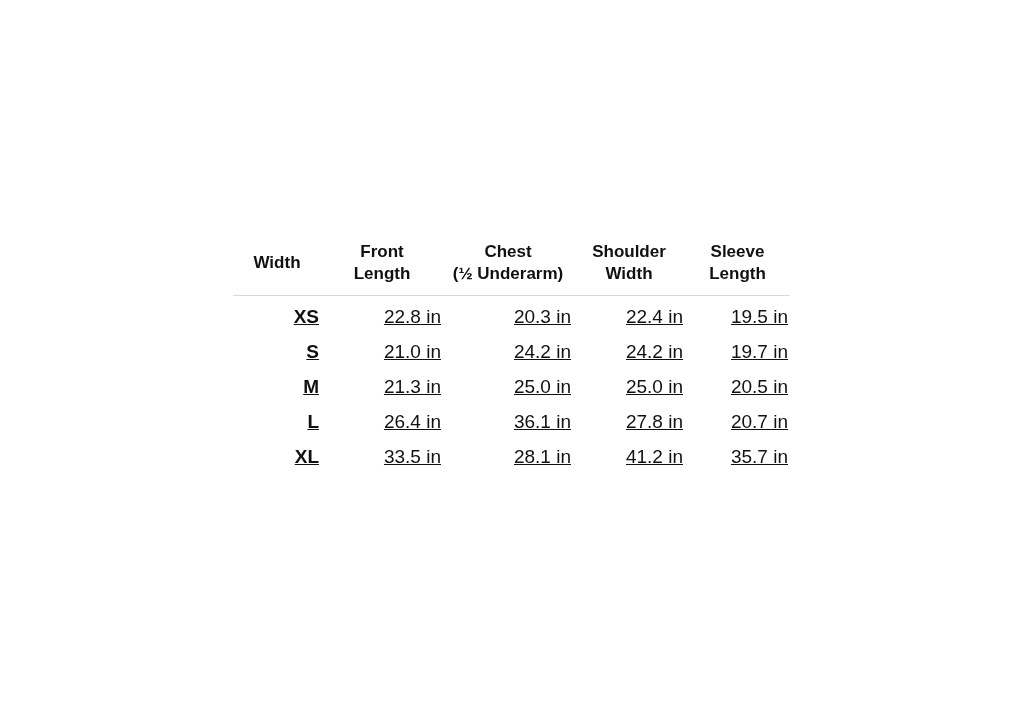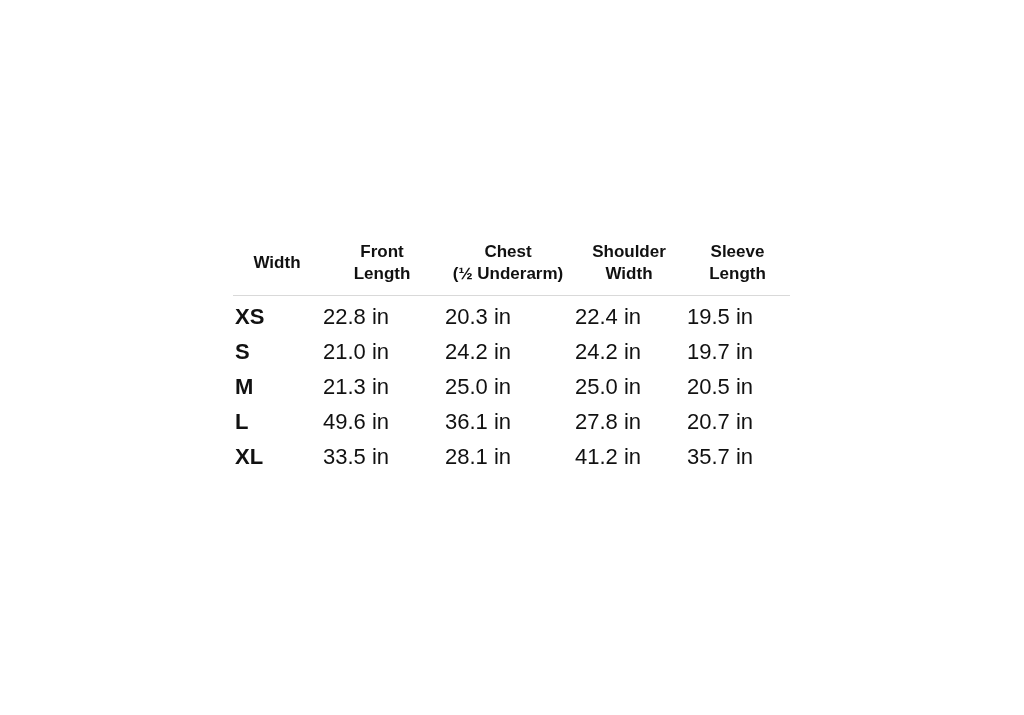--- a/index.html
+++ b/index.html
@@ -36,26 +36,27 @@
     font-size: 17px;
     font-weight: 700;
     line-height: 22px;
     text-align: center;
     vertical-align: middle;
     white-space: pre-line;
     padding: 14px 2px 10px 2px;
     border-bottom: 1px solid #d9d9d9;
   }
   tbody td {
-    font-size: 22px;
+    font-size: 19px;
     font-weight: 400;
-    text-align: left;
+    text-align: right;
     vertical-align: middle;
     height: 34.8px;
     padding: 0 2px;
+    text-decoration: underline;
   }
   tbody tr:first-child td {
     padding-top: 4px;
   }
   tbody td.size-cell {
     font-weight: 700;
   }
 </style>
 </head>
 <body>
@@ -99,21 +100,21 @@
       </tr>
       <tr>
         <td class="size-cell">M</td>
         <td>21.3 in</td>
         <td>25.0 in</td>
         <td>25.0 in</td>
         <td>20.5 in</td>
       </tr>
       <tr>
         <td class="size-cell">L</td>
-        <td>49.6 in</td>
+        <td>26.4 in</td>
         <td>36.1 in</td>
         <td>27.8 in</td>
         <td>20.7 in</td>
       </tr>
       <tr>
         <td class="size-cell">XL</td>
         <td>33.5 in</td>
         <td>28.1 in</td>
         <td>41.2 in</td>
         <td>35.7 in</td>

